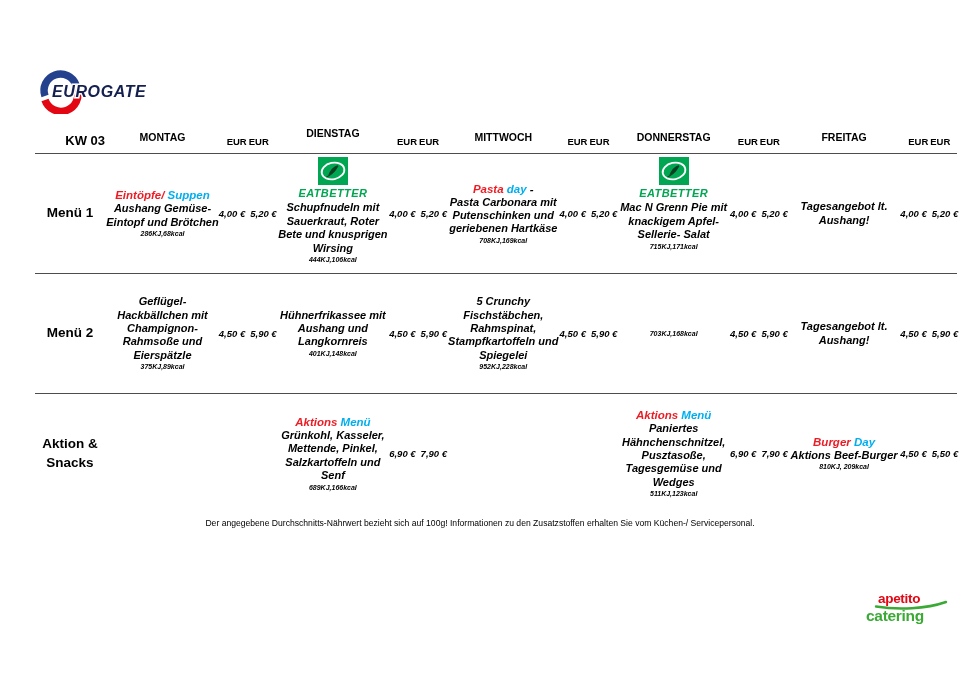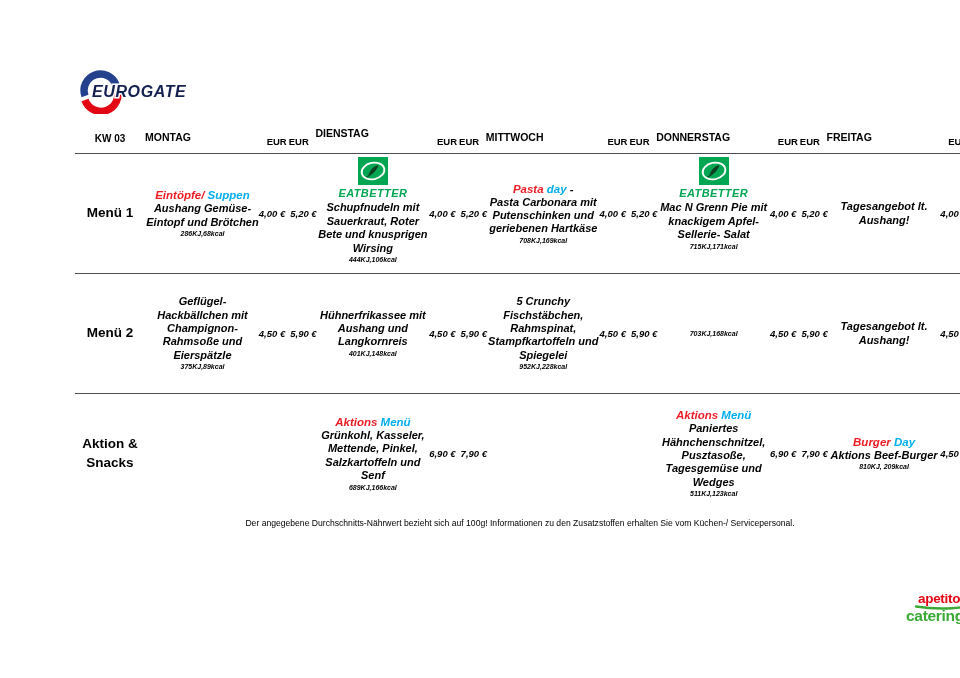--- a/index.html
+++ b/index.html
@@ -1,28 +1,28 @@
 <!DOCTYPE html>
 <html><head>
 <meta charset="utf-8">
 <style>
   html,body{margin:0;padding:0;background:#fff;}
   body{width:960px;height:678px;font-family:"Liberation Sans",sans-serif;color:#000;position:relative;overflow:hidden;}
 
-  .page{position:absolute;inset:0;background:#fff;margin-left:40px;}
+  .page{position:absolute;inset:0;background:#fff;}
 
   
   .eurogate-logo{position:absolute;left:36px;top:68px;}
 
   
   .table{position:absolute;left:35px;top:127px;width:922px;}
   .grid{display:grid;grid-template-columns:70px repeat(5,115px 55.4px);align-items:center;}
   .header-row{height:26px;align-items:start;}
-  .week{font-size:10px;font-weight:bold;text-align:center;padding-top:6px;}
-  .day{font-size:10.5px;font-weight:bold;text-align:left;padding-top:4px;}
+  .week{font-size:13px;font-weight:bold;text-align:right;padding-top:6px;}
+  .day{font-size:10.5px;font-weight:bold;text-align:center;padding-top:4px;}
   .day.d-dienstag{padding-top:0px;}
   .eur-pair{display:flex;justify-content:center;gap:2px;font-size:9.5px;font-weight:bold;padding-top:9px;text-align:right;}
   .hline{border-top:1.7px solid #4d4d4d;height:0;}
 
   .menu-row{min-height:119px;}
   .row-label{font-size:13.5px;font-weight:bold;text-align:center;line-height:1.35;padding:0 4px;}
 
   .dish-cell{display:flex;flex-direction:column;align-items:center;justify-content:center;
              text-align:center;font-style:italic;font-weight:bold;font-size:11px;line-height:1.22;padding:0 1px;}
   .dish-cell.with-logo{align-self:stretch;justify-content:flex-start;padding-top:3px;}

